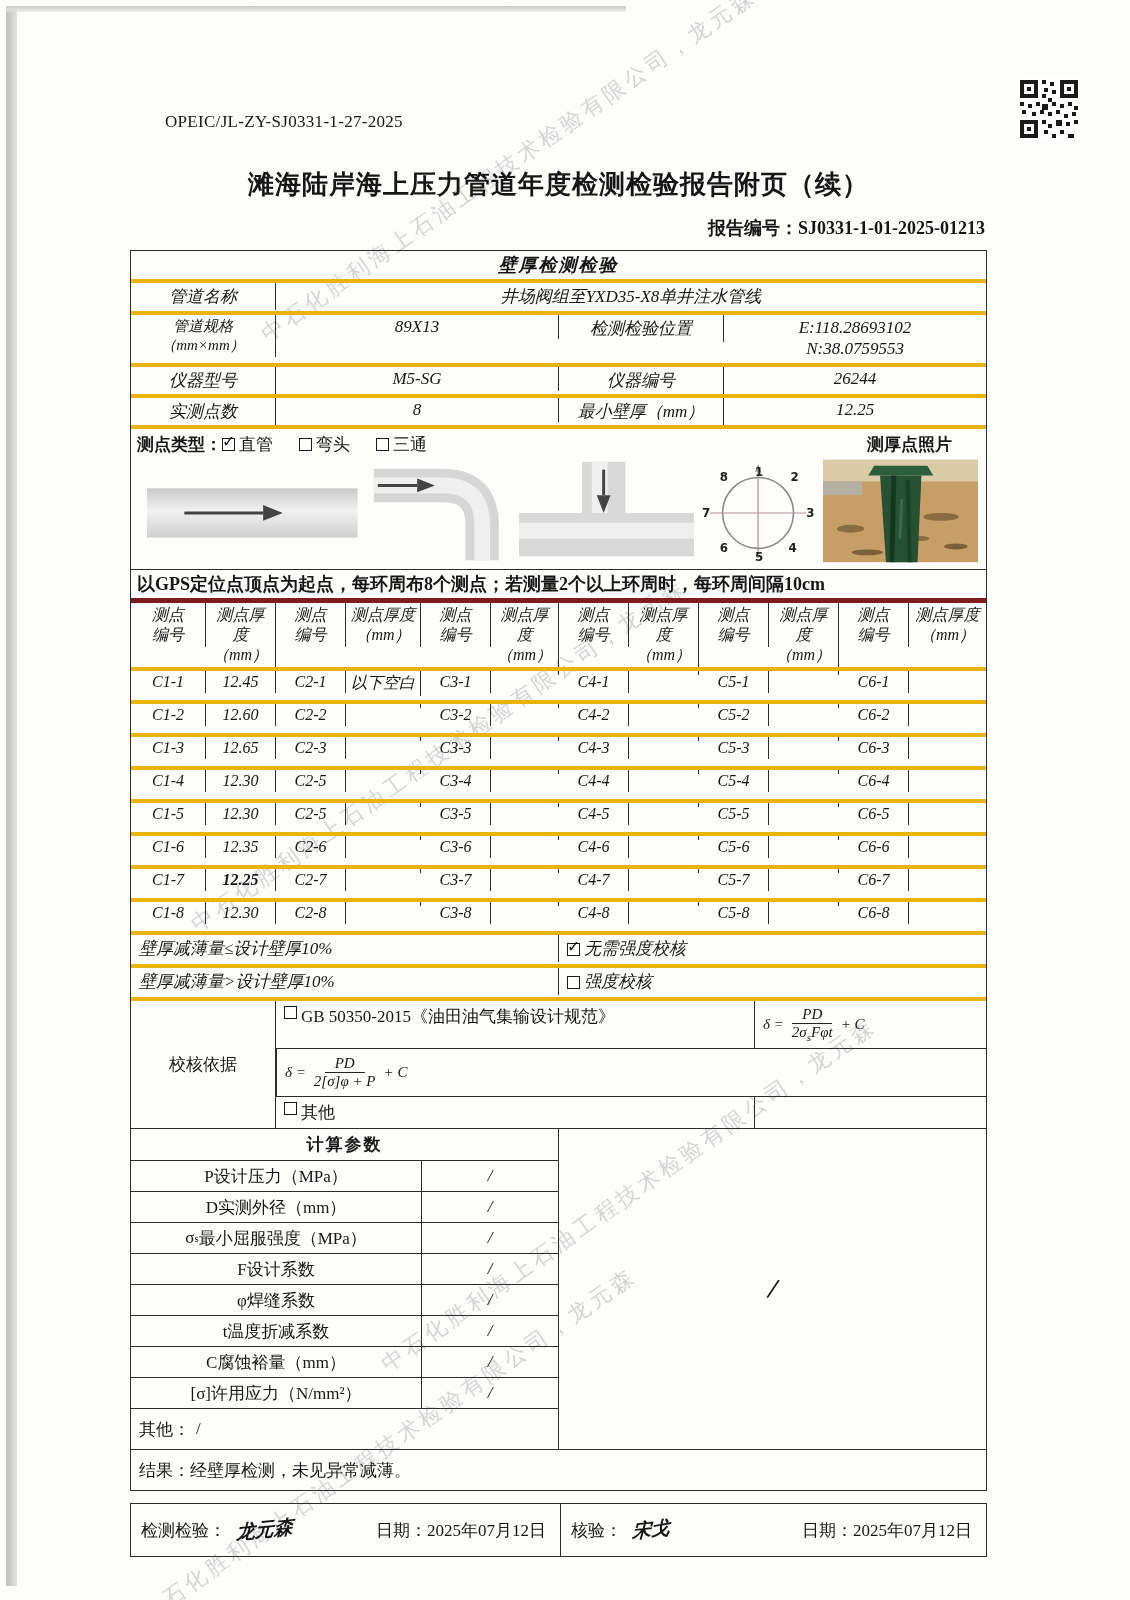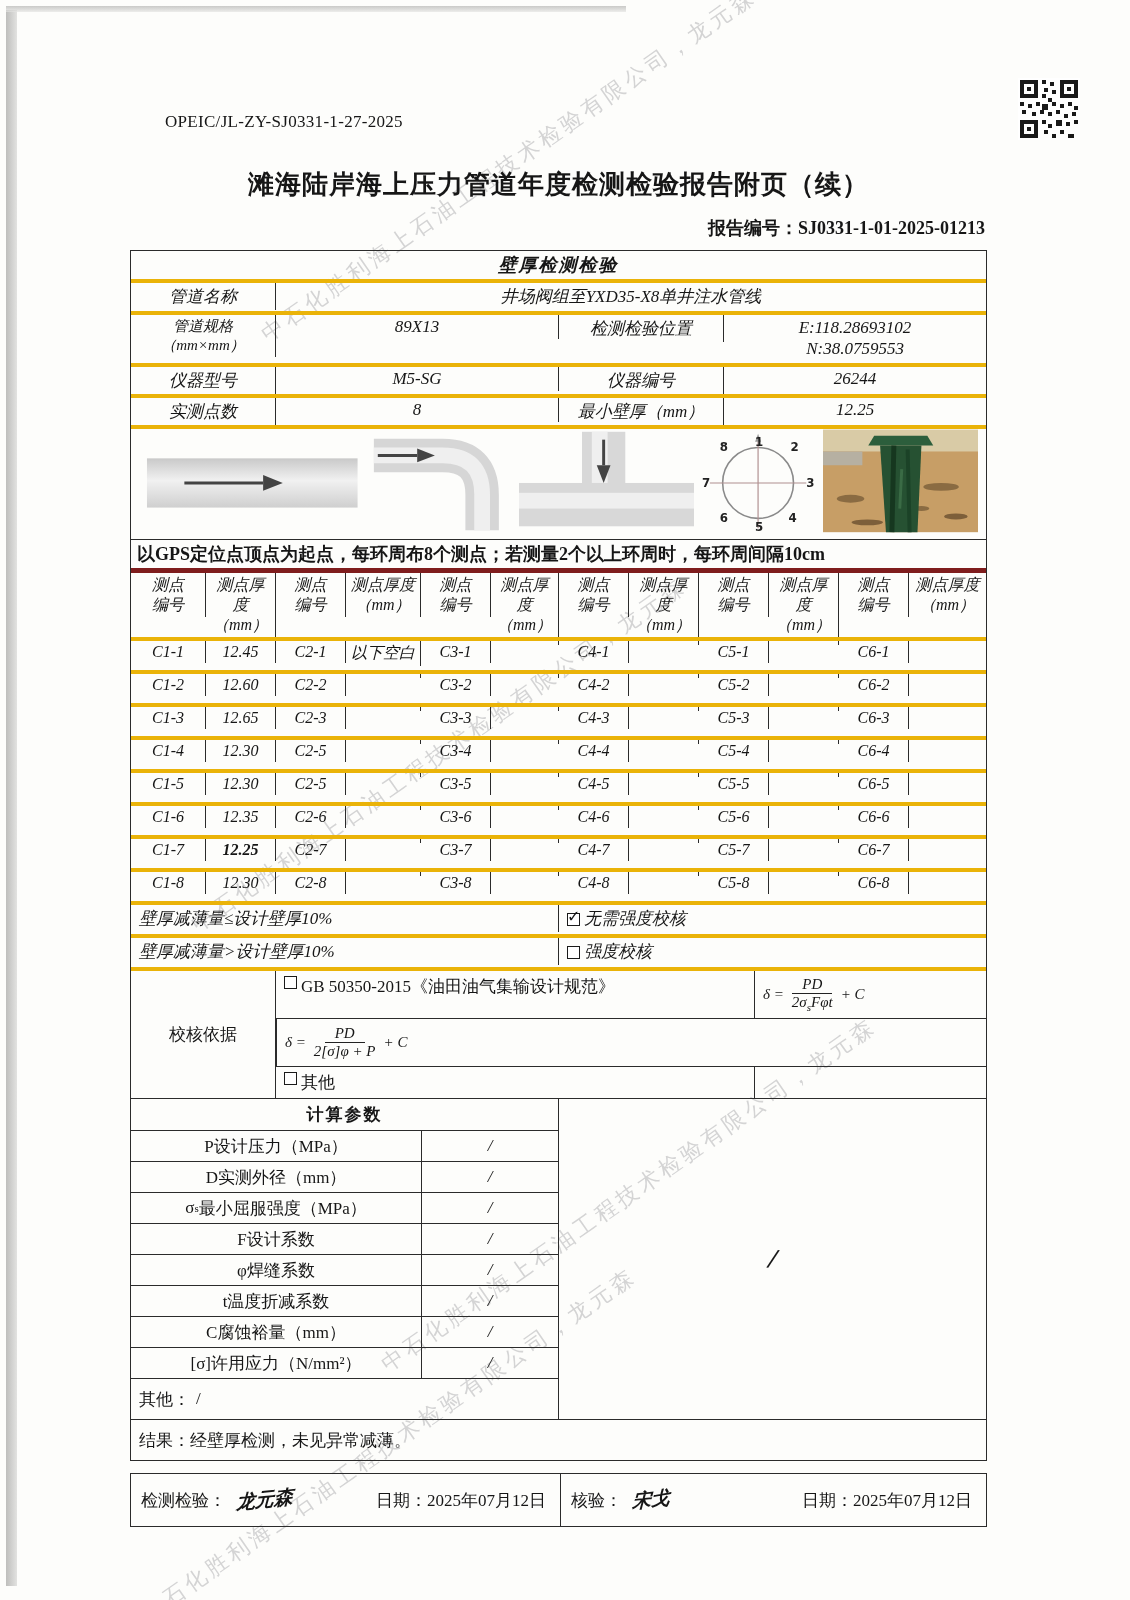--- a/index.html
+++ b/index.html
@@ -196,20 +196,27 @@
       </div>
 
       <div class="r h28">
         <div class="c lc">实测点数</div>
         <div class="c vc">8</div>
         <div class="c lc2">最小壁厚（mm）</div>
         <div class="c vc2">12.25</div>
       </div>
 
       <div class="ptype-block">
+        <div class="ptype-row">
+          <span class="ptype-label">测点类型：</span>
+          <span><span class="cb checked"></span><span>直管</span></span>
+          <span class="ptype-opt"><span class="cb"></span><span>弯头</span></span>
+          <span class="ptype-opt"><span class="cb"></span><span>三通</span></span>
+          <span class="photo-label">测厚点照片</span>
+        </div>
         <div class="images-row">
           <svg width="218" height="82" viewBox="0 0 218 82">
             <defs>
               <linearGradient id="pg" x1="0" y1="0" x2="0" y2="1">
                 <stop offset="0" stop-color="#c9c9c9"></stop>
                   <stop offset=".45" stop-color="#f1f1f1"></stop>
                   <stop offset="1" stop-color="#cfcfcf"></stop>
               </linearGradient>
             </defs>
             <rect x="2" y="18" width="214" height="50" fill="url(#pg)"></rect>

